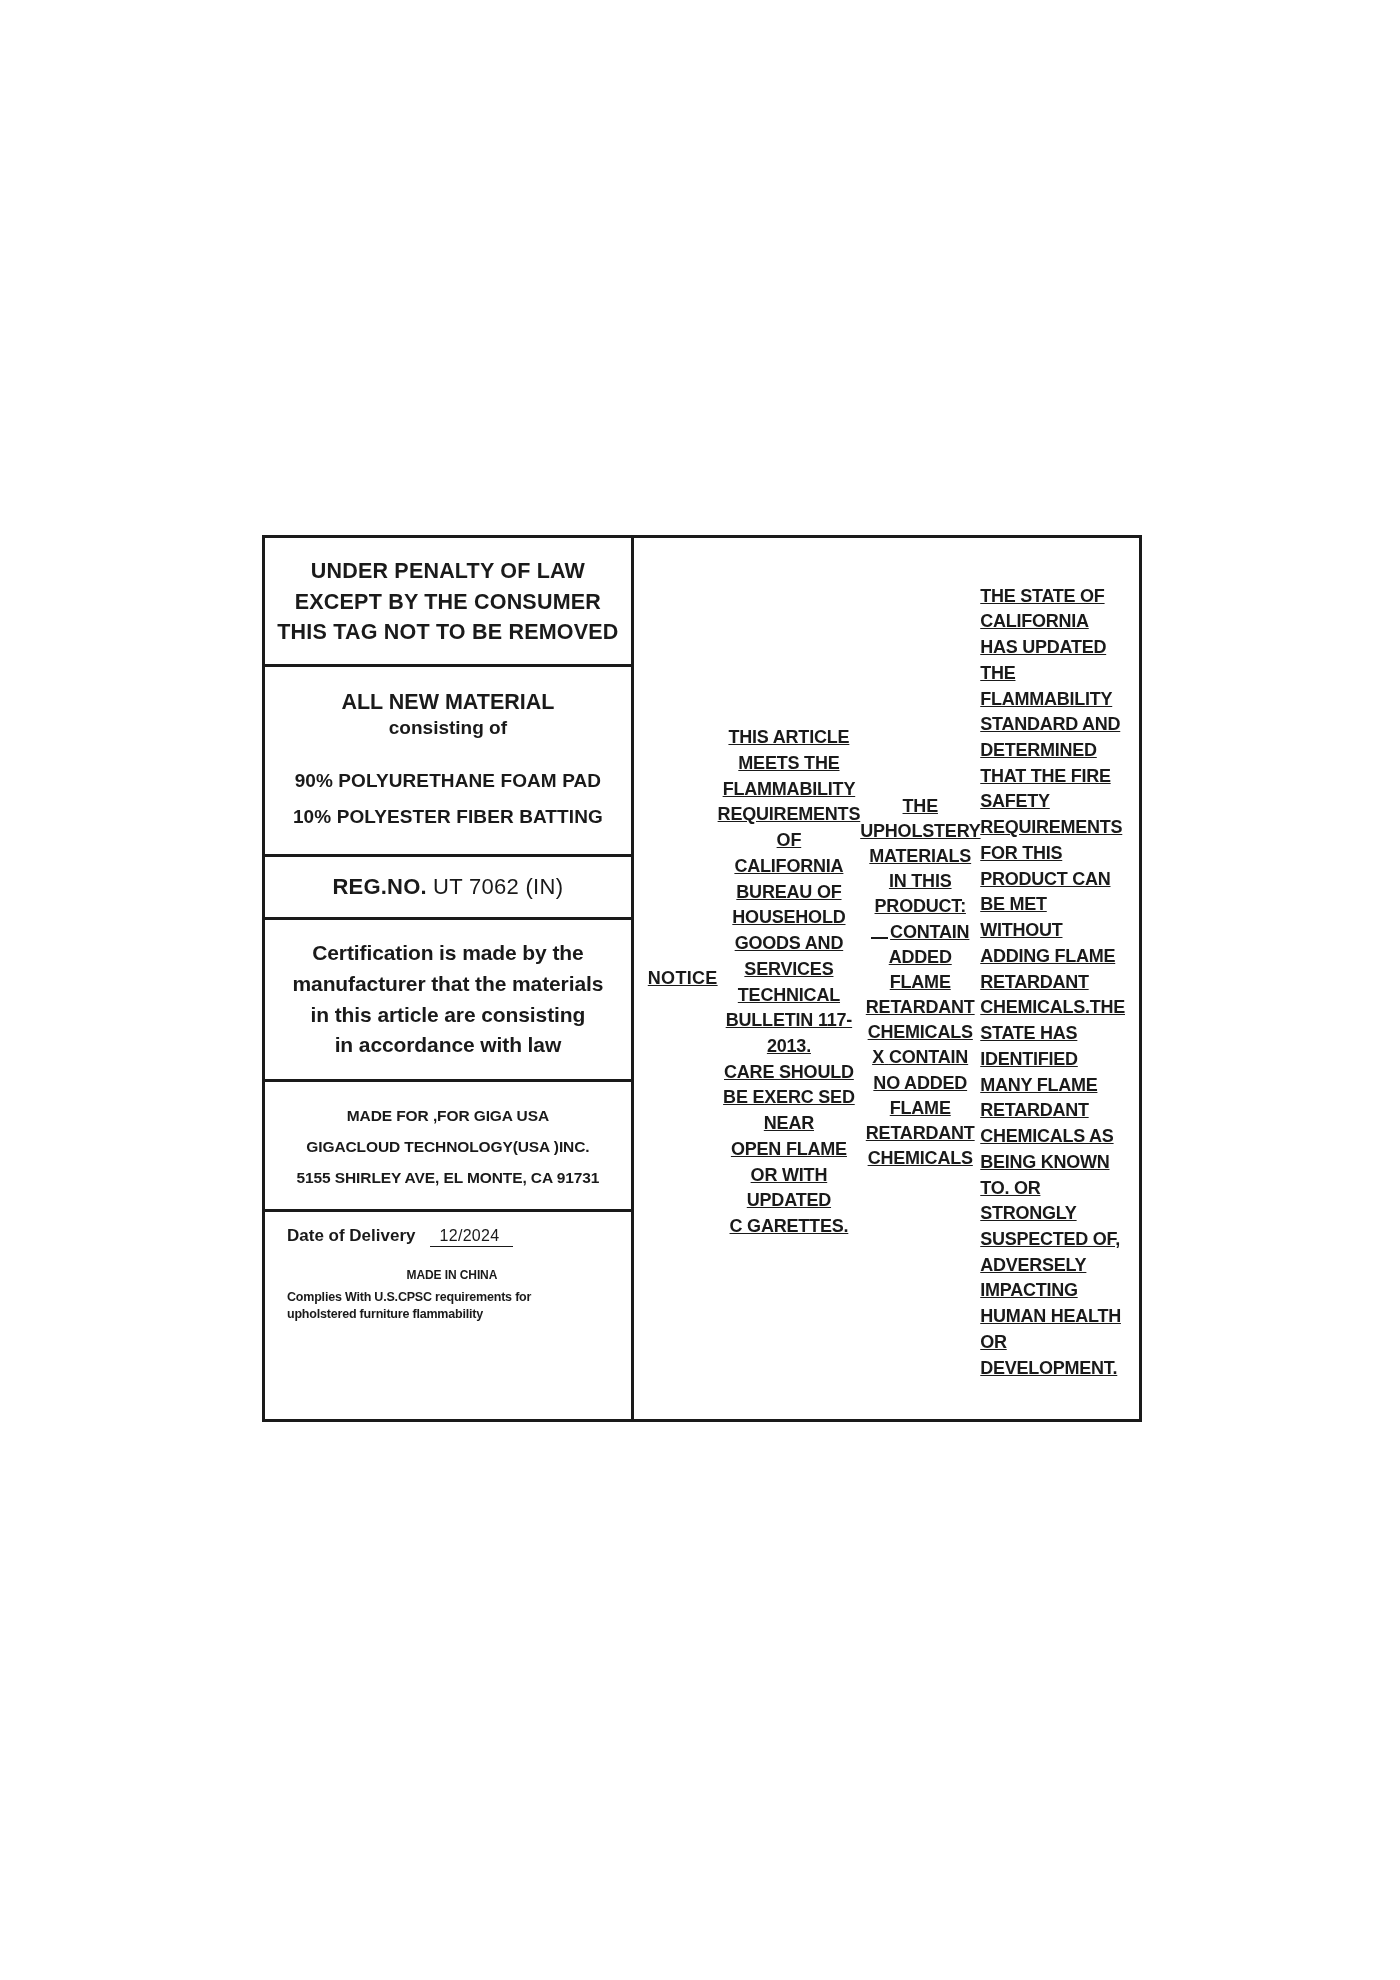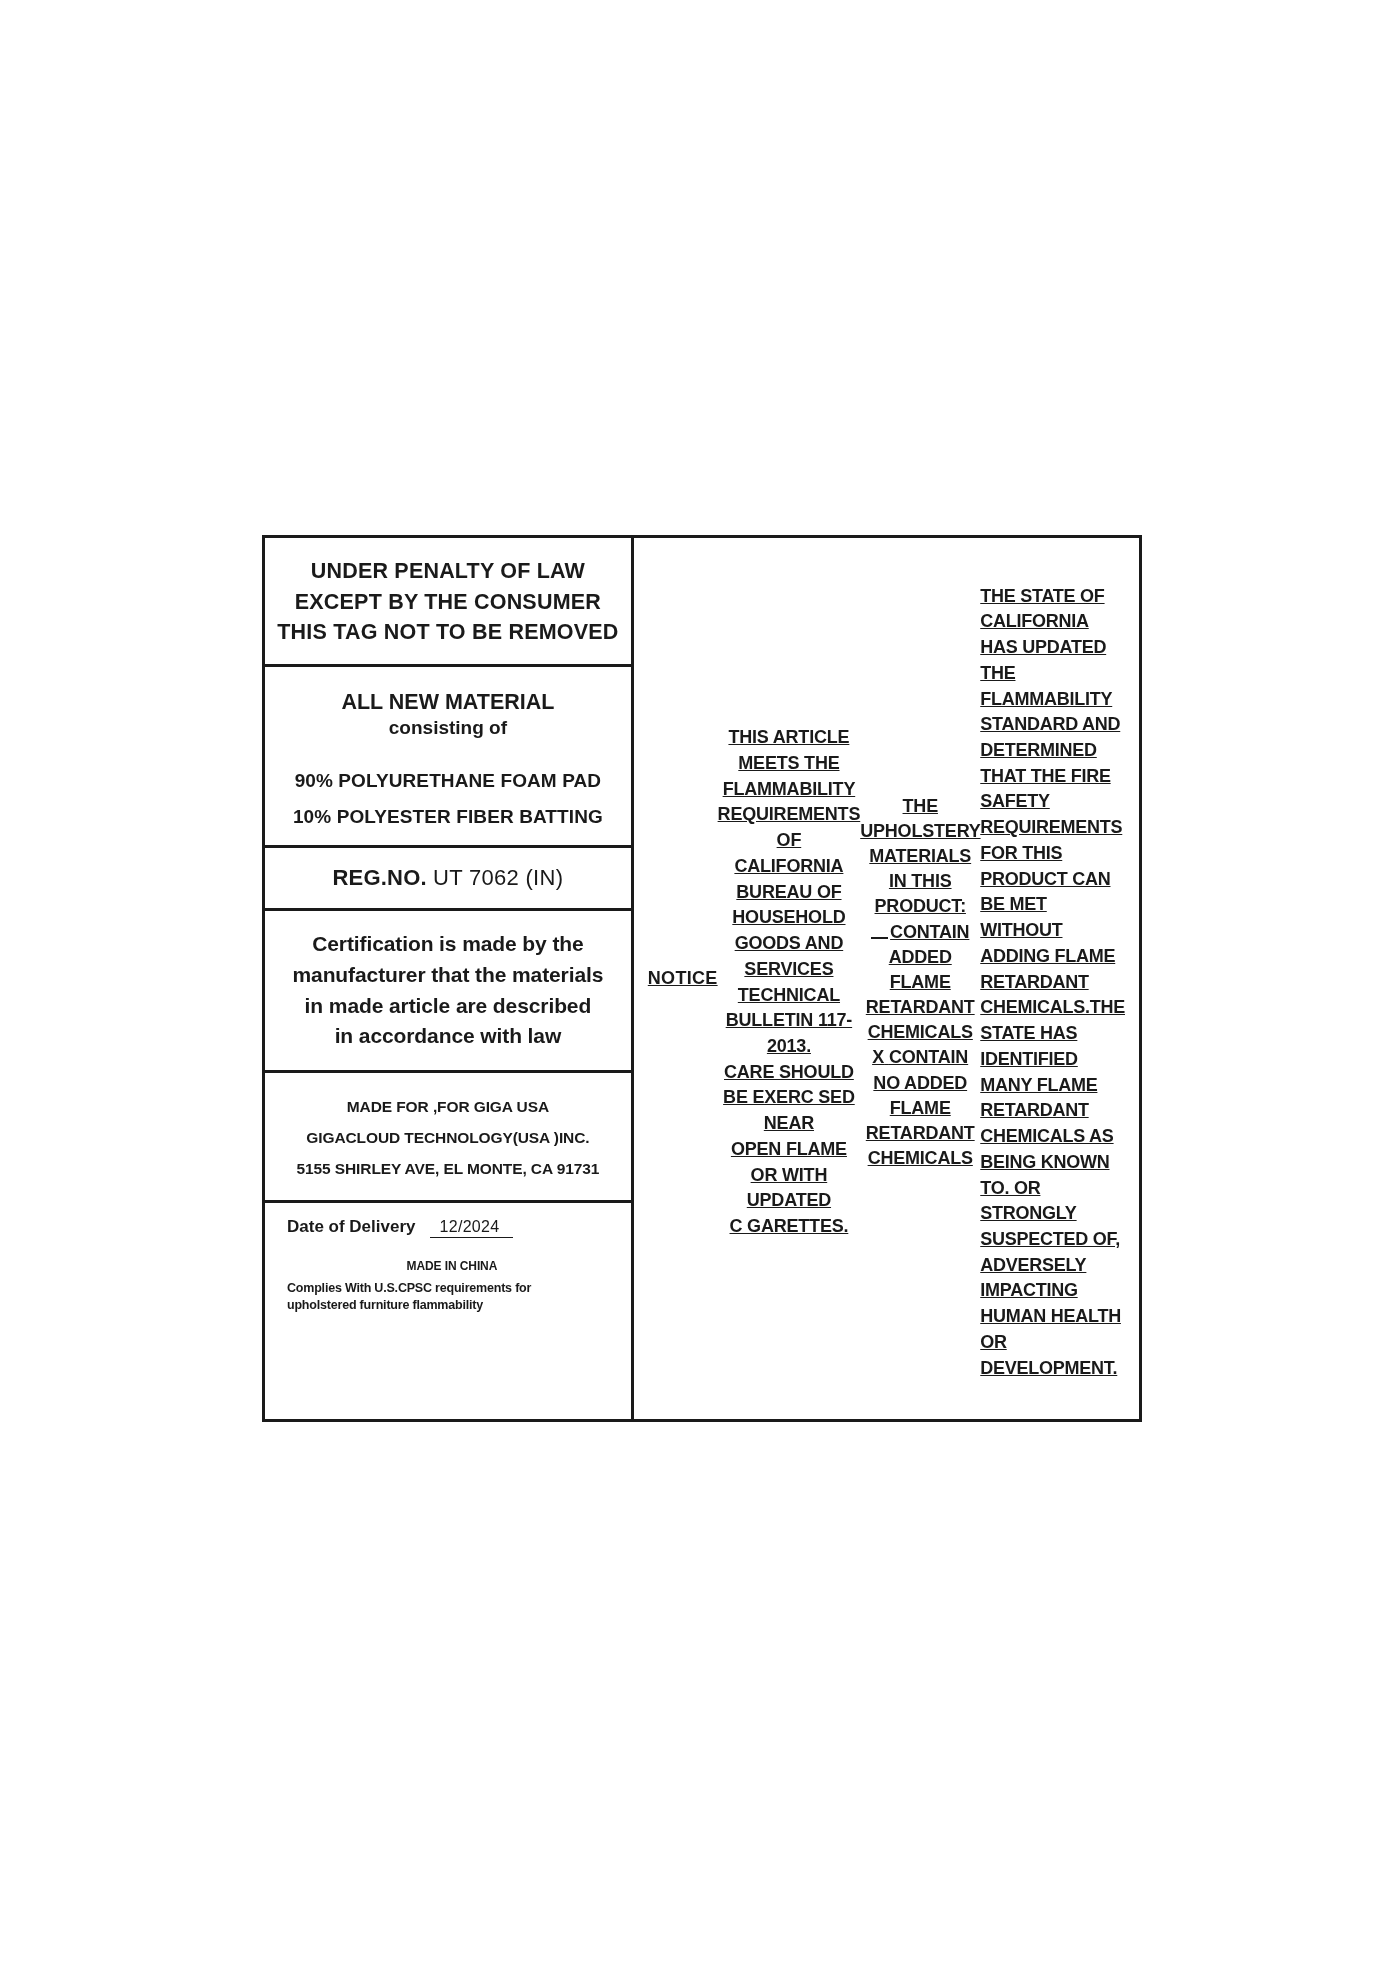--- a/index.html
+++ b/index.html
@@ -62,21 +62,21 @@
   }
   .cell-penalty .line {
     font-size: 21.5px;
     font-weight: 700;
     letter-spacing: 0.2px;
     line-height: 1.43;
   }
 
   .cell-material {
     padding-top: 22px;
-    padding-bottom: 10px;
+    padding-bottom: 19px;
   }
   .cell-material .mat-title {
     font-size: 21.5px;
     font-weight: 700;
     line-height: 1.25;
   }
   .cell-material .mat-sub {
     font-size: 19px;
     font-weight: 700;
     line-height: 1.3;
@@ -233,21 +233,21 @@
     </div>
 
     <div class="cell cell-reg">
       <span class="reg-label">REG.NO.</span>
       <span class="reg-value">UT 7062 (IN)</span>
     </div>
 
     <div class="cell cell-cert">
       <div class="line">Certification is made by the</div>
       <div class="line">manufacturer that the materials</div>
-      <div class="line">in made article are described</div>
+      <div class="line">in this article are consisting</div>
       <div class="line">in accordance with law</div>
     </div>
 
     <div class="cell cell-madefor">
       <div class="line">MADE FOR ,FOR GIGA USA</div>
       <div class="line">GIGACLOUD TECHNOLOGY(USA )INC.</div>
       <div class="line">5155 SHIRLEY AVE, EL MONTE, CA 91731</div>
     </div>
 
     <div class="cell cell-delivery">

